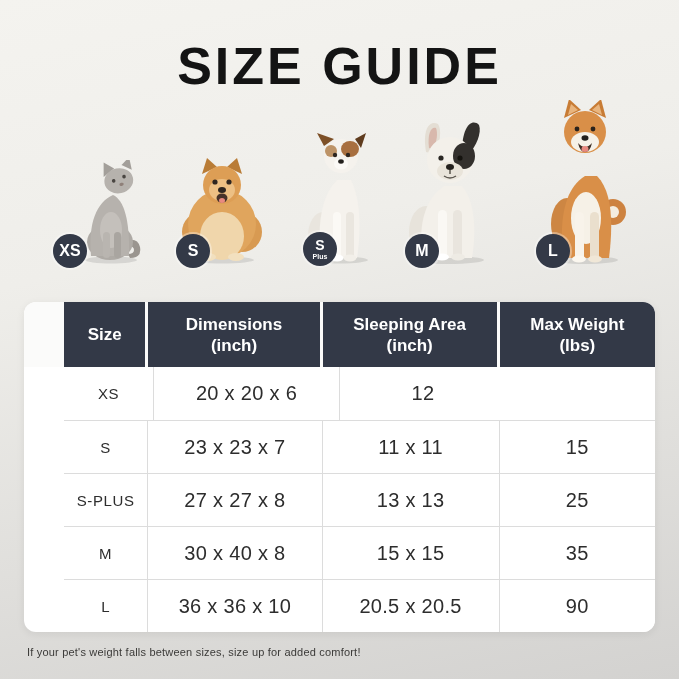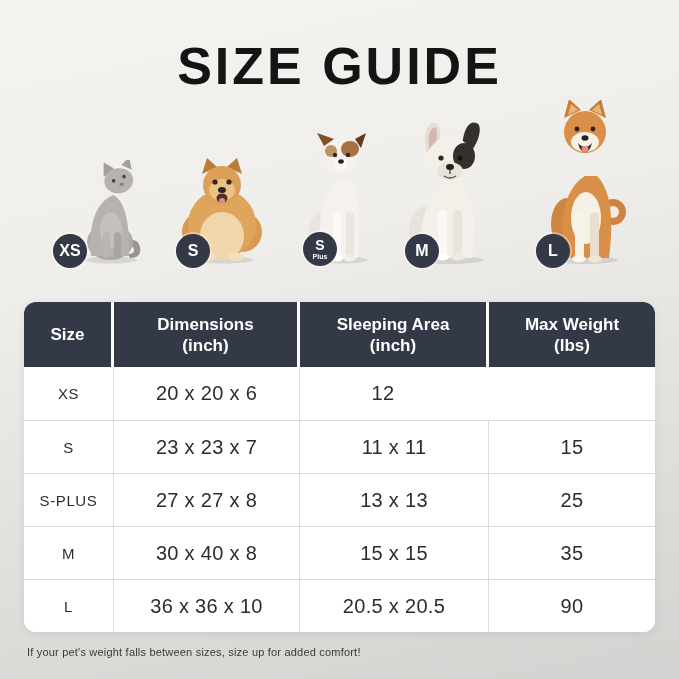--- a/index.html
+++ b/index.html
@@ -39,21 +39,21 @@
   }
   .th.sep{border-right:3px solid #fbfbfa;}
   .tr{display:flex;height:53px;}
   .tr + .tr .td{border-top:1px solid #dcdcdc;}
   .td{
     box-sizing:border-box;display:flex;align-items:center;justify-content:center;
     font-size:20px;color:#2d2d2d;letter-spacing:0.3px;background:#ffffff;
   }
   .td.sep{border-right:1px solid #dcdcdc;}
   .td.size-col{font-size:15px;letter-spacing:0.6px;}
-  .c0{width:90px;}.c1{width:186px;}.c2{width:189px;}.c3{width:166px;text-align:center;}
+  .c0{width:90px;margin-left:40px;}.c1{width:186px;}.c2{width:189px;}.c3{width:166px;text-align:center;}
   .hline:empty{display:none;}
   .footer-note{
     position:absolute;left:27px;top:646px;width:630px;
     font-size:11px;color:#3b3a38;letter-spacing:0.2px;
   }
 </style>
 </head>
 <body>
 
 <div class="page">

